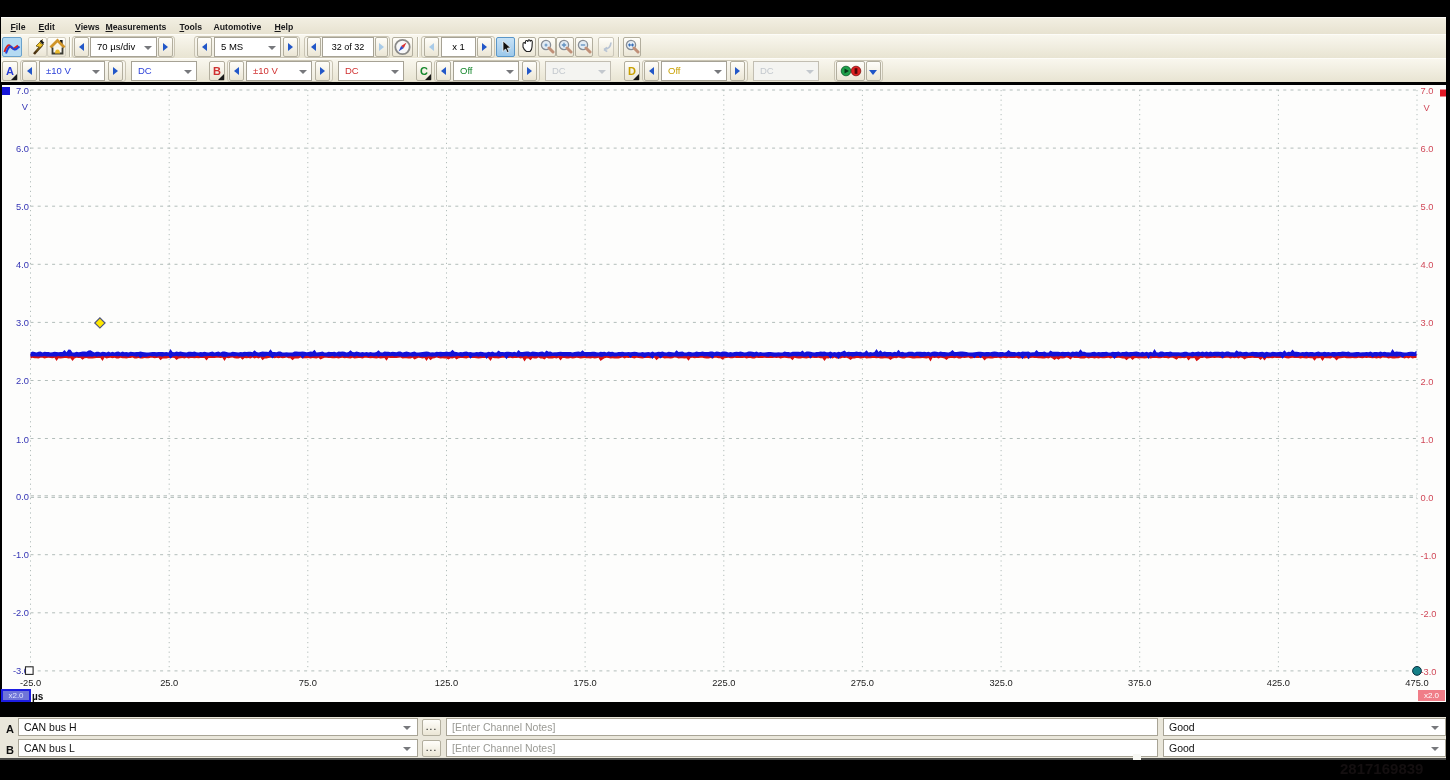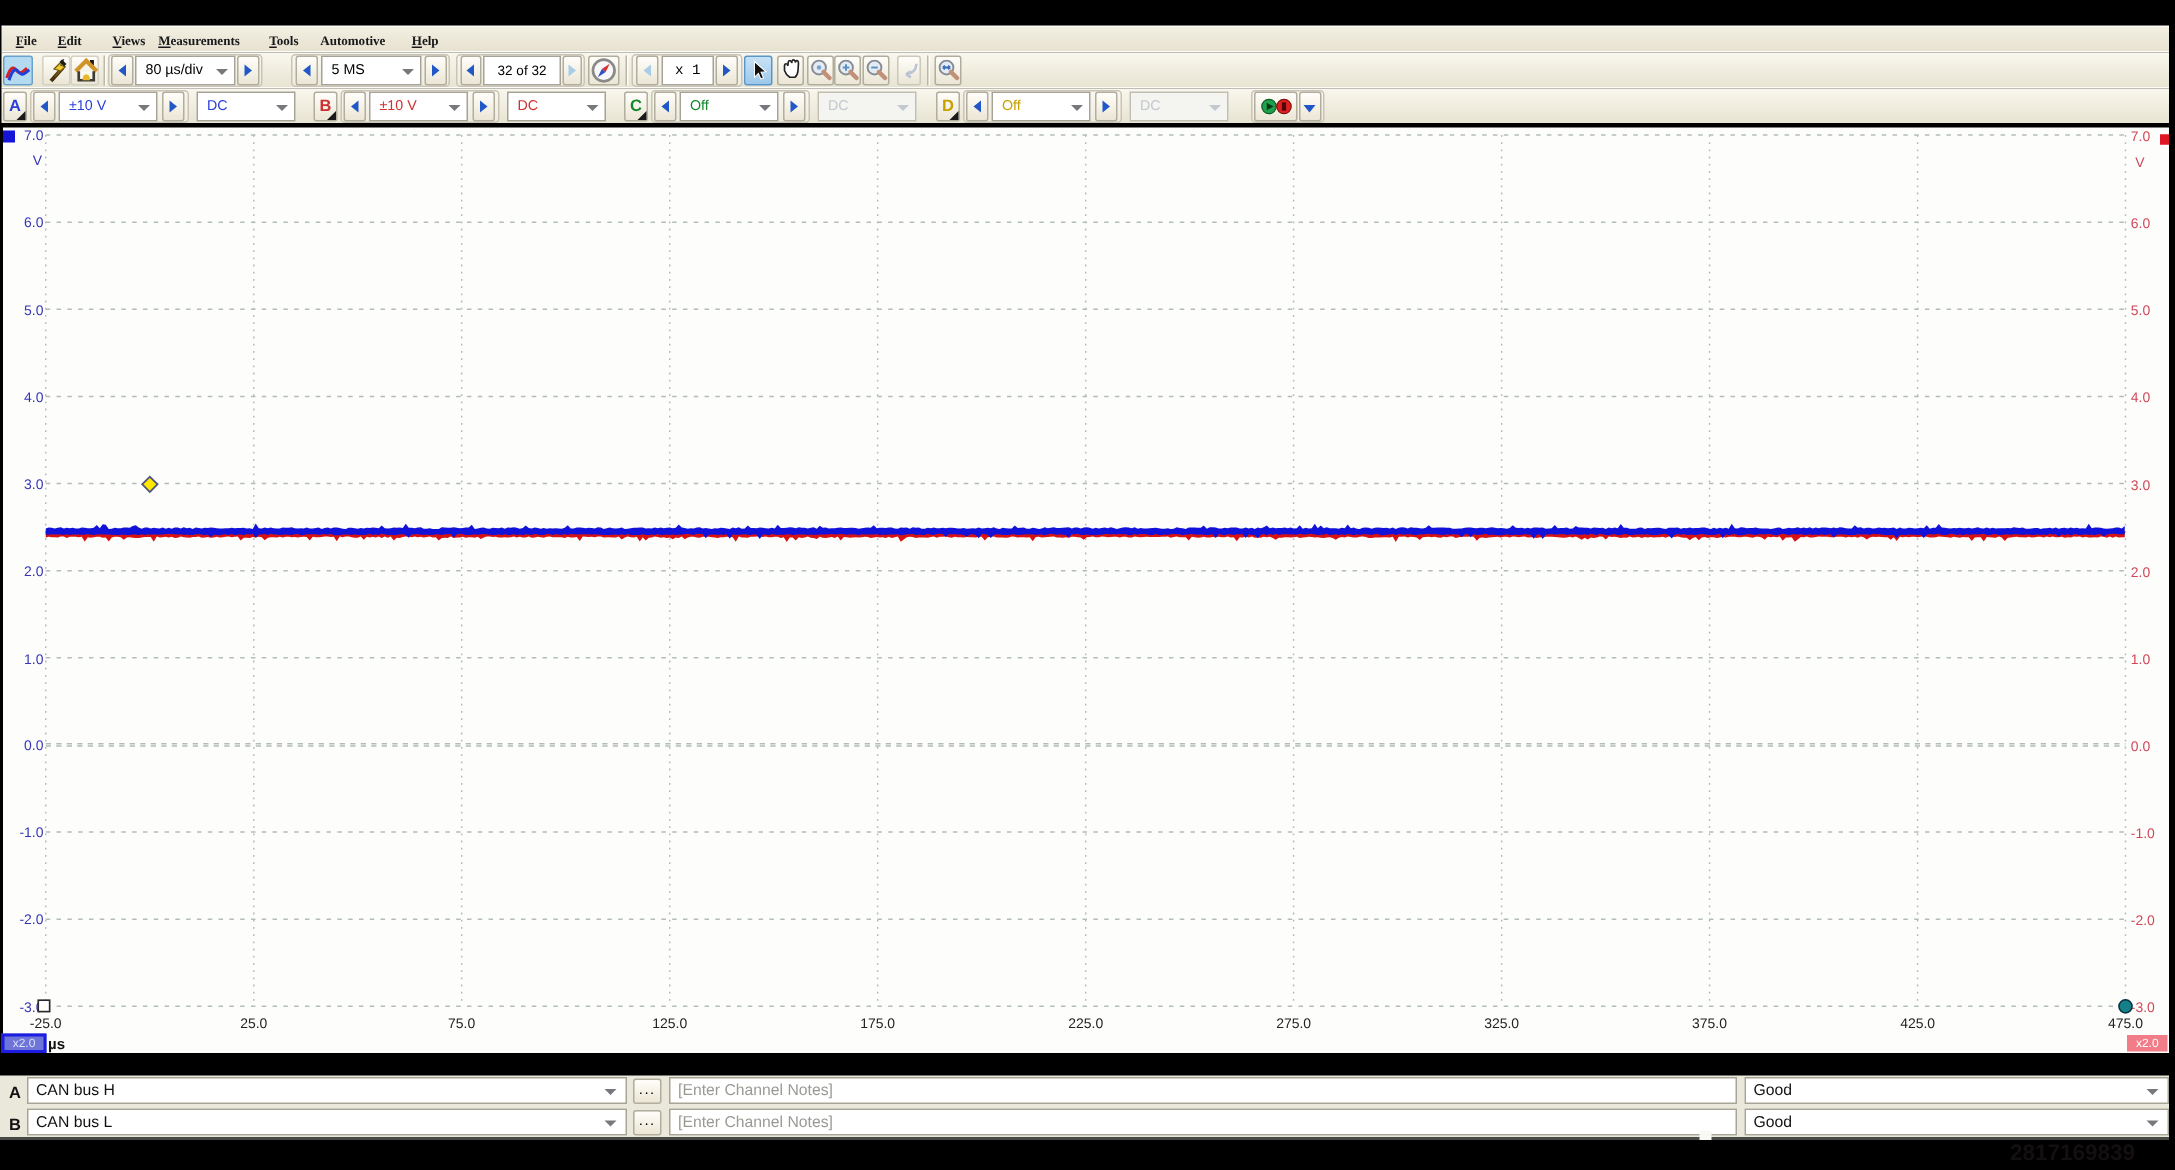--- a/index.html
+++ b/index.html
@@ -1,21 +1,21 @@
 <!DOCTYPE html>
 <html><head><meta charset="utf-8">
 <style>
 *{margin:0;padding:0;box-sizing:border-box;}
 html,body{width:1450px;height:780px;background:#000;overflow:hidden;
  font-family:"Liberation Sans",sans-serif;}
 #app{position:absolute;left:0;top:0;width:1450px;height:780px;background:#000;}
 
 #menubar{position:absolute;left:1px;top:17px;width:1445px;height:17px;
  background:linear-gradient(180deg,#f2efe2,#e7e2d0);border-top:1px solid #fbfaf5;
- font-size:8.7px;font-weight:bold;color:#18181a;font-family:Liberation Serif, serif;}
+ font-size:8.7px;font-weight:bold;color:#18181a;}
 #menubar > span{position:absolute;top:4px;}
 
 .tb{position:absolute;left:1px;width:1445px;background:linear-gradient(180deg,#f9f7ee,#e8e4d2);}
 #toolbar1{top:34px;height:24px;border-top:1px solid #fdfcf8;}
 #toolbar2{top:58px;height:24px;border-top:1px solid #fdfcf8;}
 #logopanel{position:absolute;left:889px;top:35px;width:554px;height:46px;background:#f4f2e8;}
 .btn{position:absolute;height:20px;top:2px;background:linear-gradient(180deg,#fffefa,#ebe6d5);
  border:1px solid #b2ae9e;border-radius:2px;}
 .btnsel{background:linear-gradient(180deg,#c8e2f6,#9cc8ea);border:1px solid #5a96c8;}
 .grp{position:absolute;top:1px;height:22px;border:1px solid #c9c4b3;border-radius:3px;background:rgba(255,255,255,0.25);}
@@ -85,21 +85,21 @@
 <path d="M3.5 9.5 L3.5 15.5 L13.5 15.5 L13.5 9.5" fill="#fbf9f2" stroke="#3c3c34" stroke-width="1.8"></path>
 <path d="M6 15.5 Q6 11.5 8.5 11.5 Q11 11.5 11 15.5 Z" fill="#e8b82a"></path>
 </svg>
       </div>
 <div class="sep" style="left:68px"></div>
 <div class="grp" style="left:71px;width:103px;"></div>
 <div class="btn" style="left:73px;width:15px;">
         <span class="arrL"></span>
       </div>
 <div class="combo" style="left:89px;width:67px;">
-        <span class="cv">80 µs/div</span>
+        <span class="cv">70 µs/div</span>
         <span class="dd"></span>
       </div>
 <div class="btn" style="left:157px;width:15px;">
         <span class="arrR"></span>
       </div>
 <div class="grp" style="left:193px;width:106px;"></div>
 <div class="btn" style="left:196px;width:15px;">
         <span class="arrL"></span>
       </div>
 <div class="combo" style="left:213px;width:67px;">
@@ -124,21 +124,21 @@
 <circle cx="9.5" cy="9" r="7.2" fill="#f8f8f8" stroke="#8a8a88" stroke-width="1.8"></circle>
 <path d="M13.5 4.5 L10.8 10 L8.2 8 Z" fill="#d83030"></path>
 <path d="M5.5 13.5 L10.8 10 L8.2 8 Z" fill="#3050c8"></path>
 </svg>
       </div>
 <div class="sep" style="left:416px"></div>
 <div class="grp" style="left:420px;width:74px;"></div>
 <div class="btn pale" style="left:423px;width:15px;">
         <span class="arrL"></span>
       </div>
-<div class="combo" style="left:440px;width:35px;text-align:center;font-family:Liberation Mono, monospace;">
+<div class="combo" style="left:440px;width:35px;text-align:center;">
         <span style="display:block">x 1</span>
       </div>
 <div class="btn" style="left:476px;width:15px;">
         <span class="arrR"></span>
       </div>
 <div class="btn btnsel" style="left:495px;width:19px;">
 <svg width="17" height="18" style="position:absolute;left:0;top:0">
 <path d="M6 3 L6 13.5 L8.6 10.9 L10.2 14.6 L12 13.8 L10.4 10.2 L13.6 9.8 Z" fill="#111" stroke="#fff" stroke-width="0.7"></path>
 </svg>
       </div>

